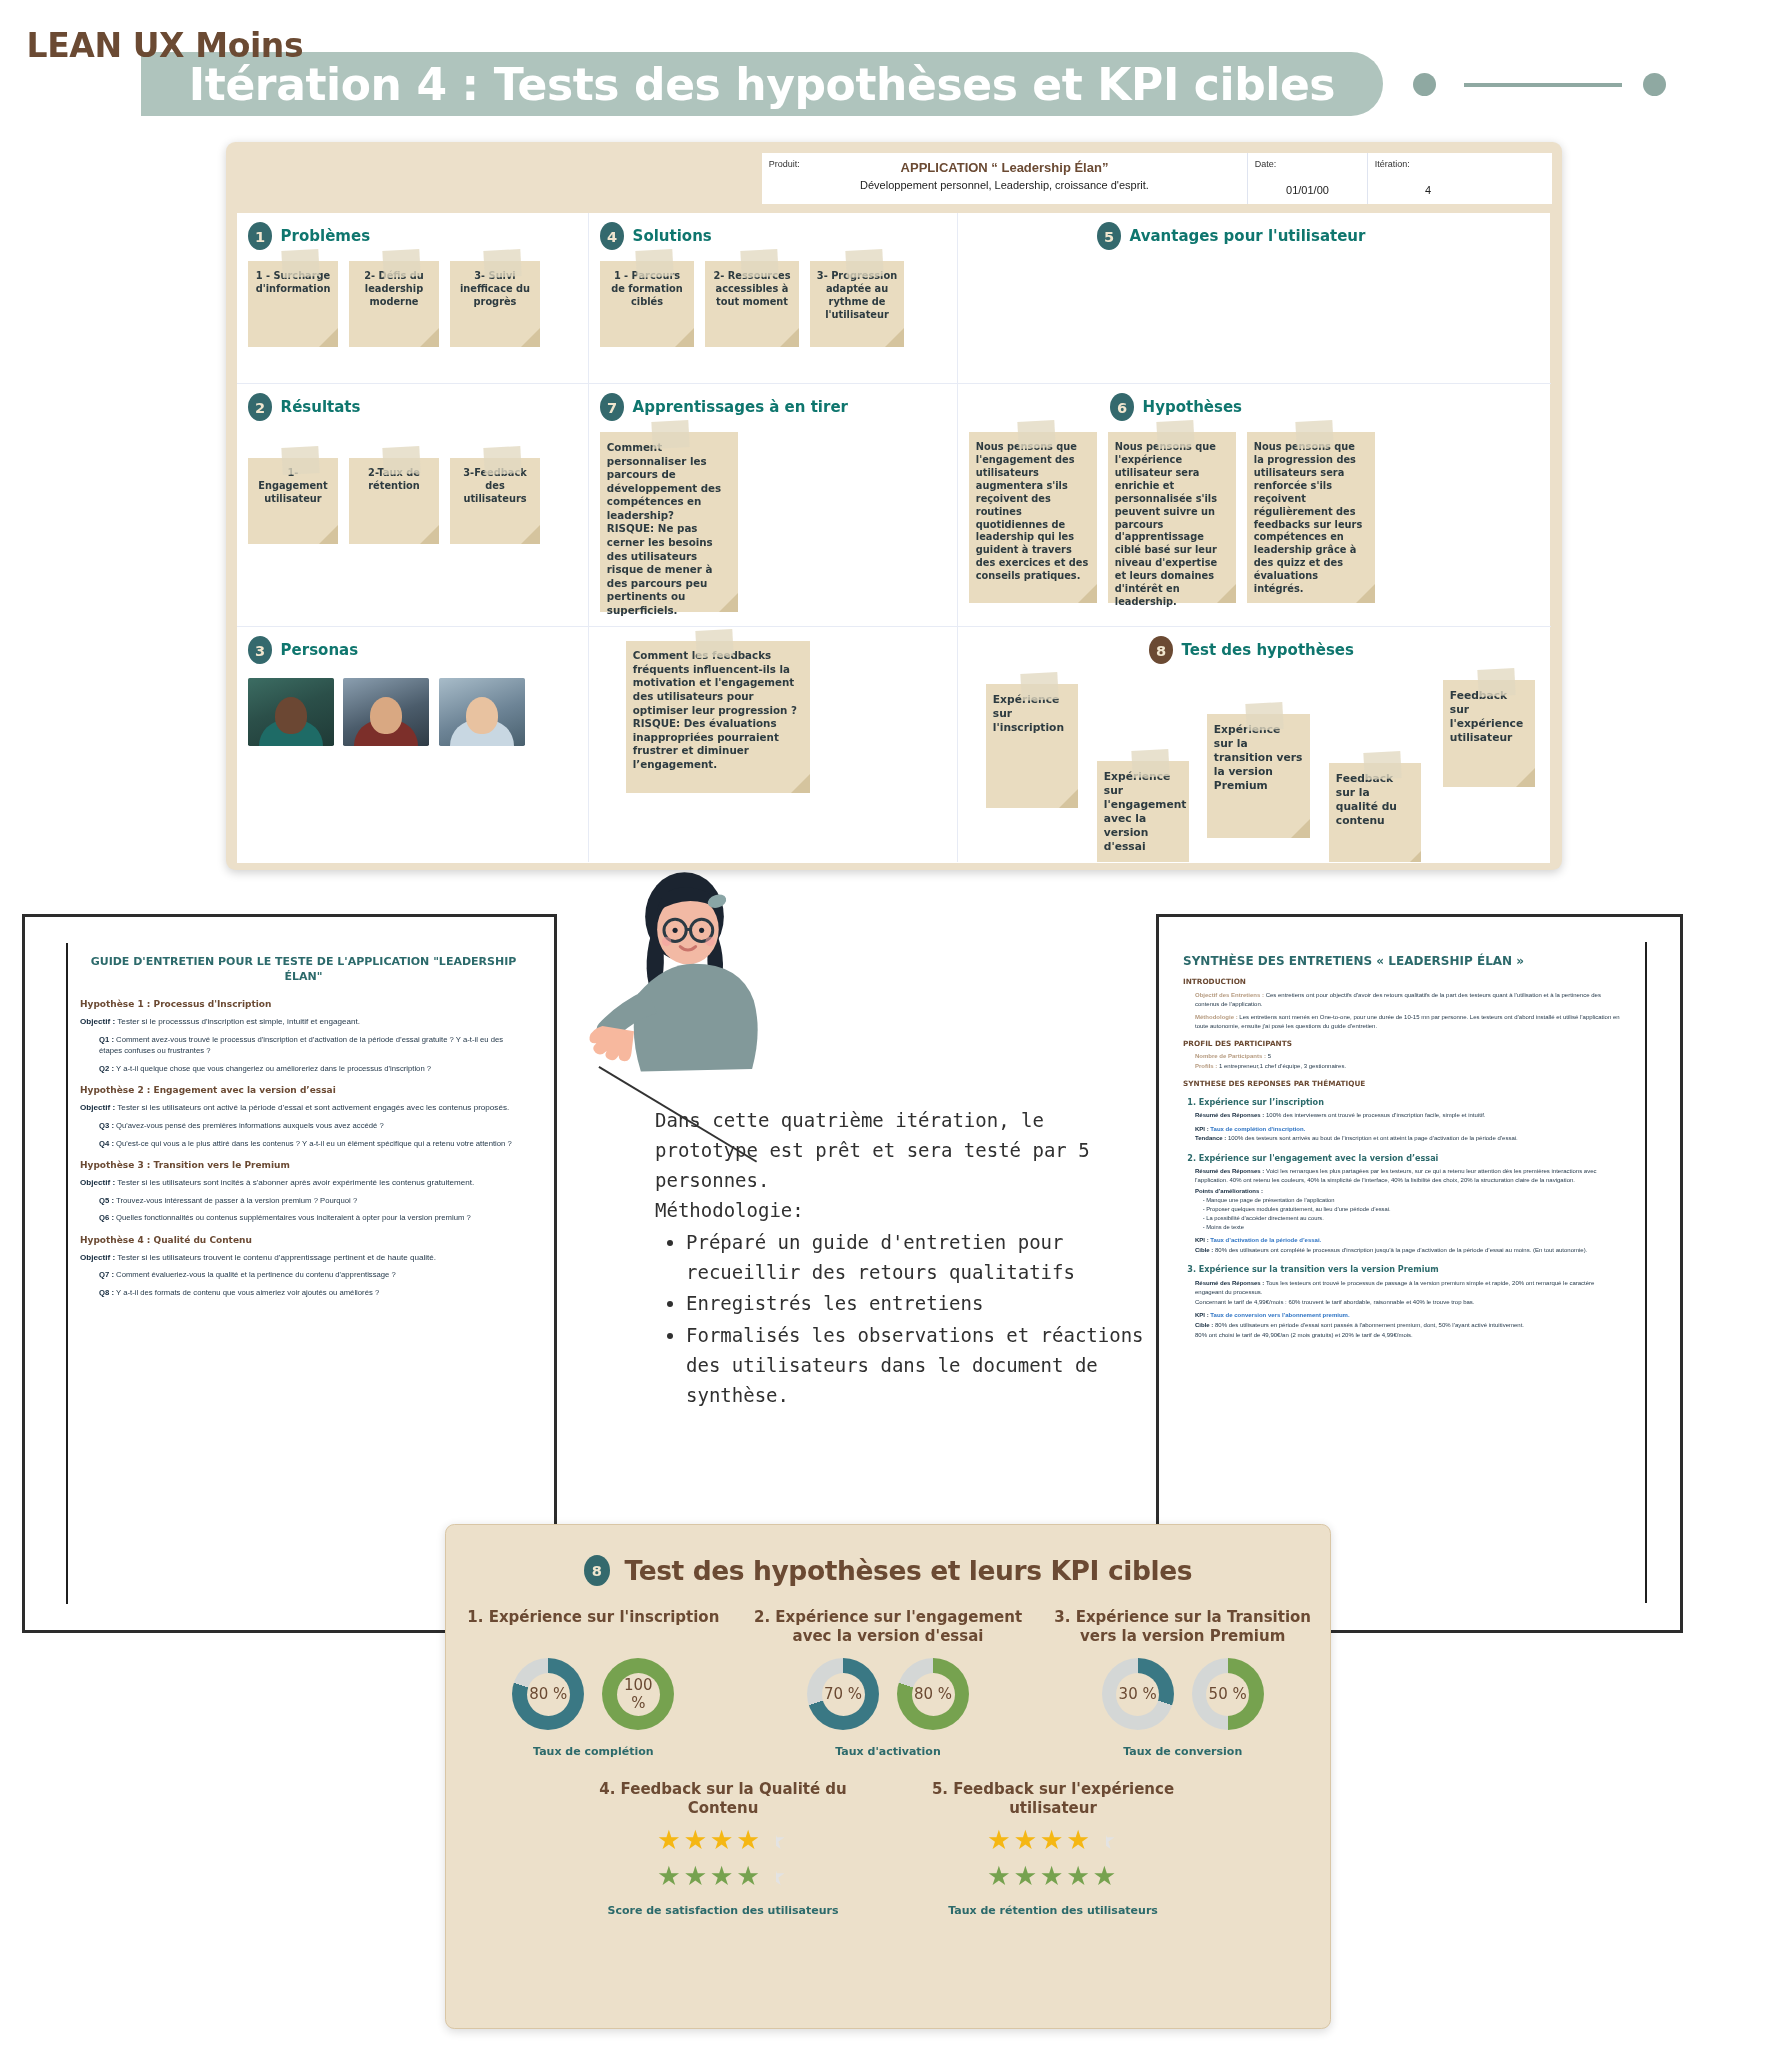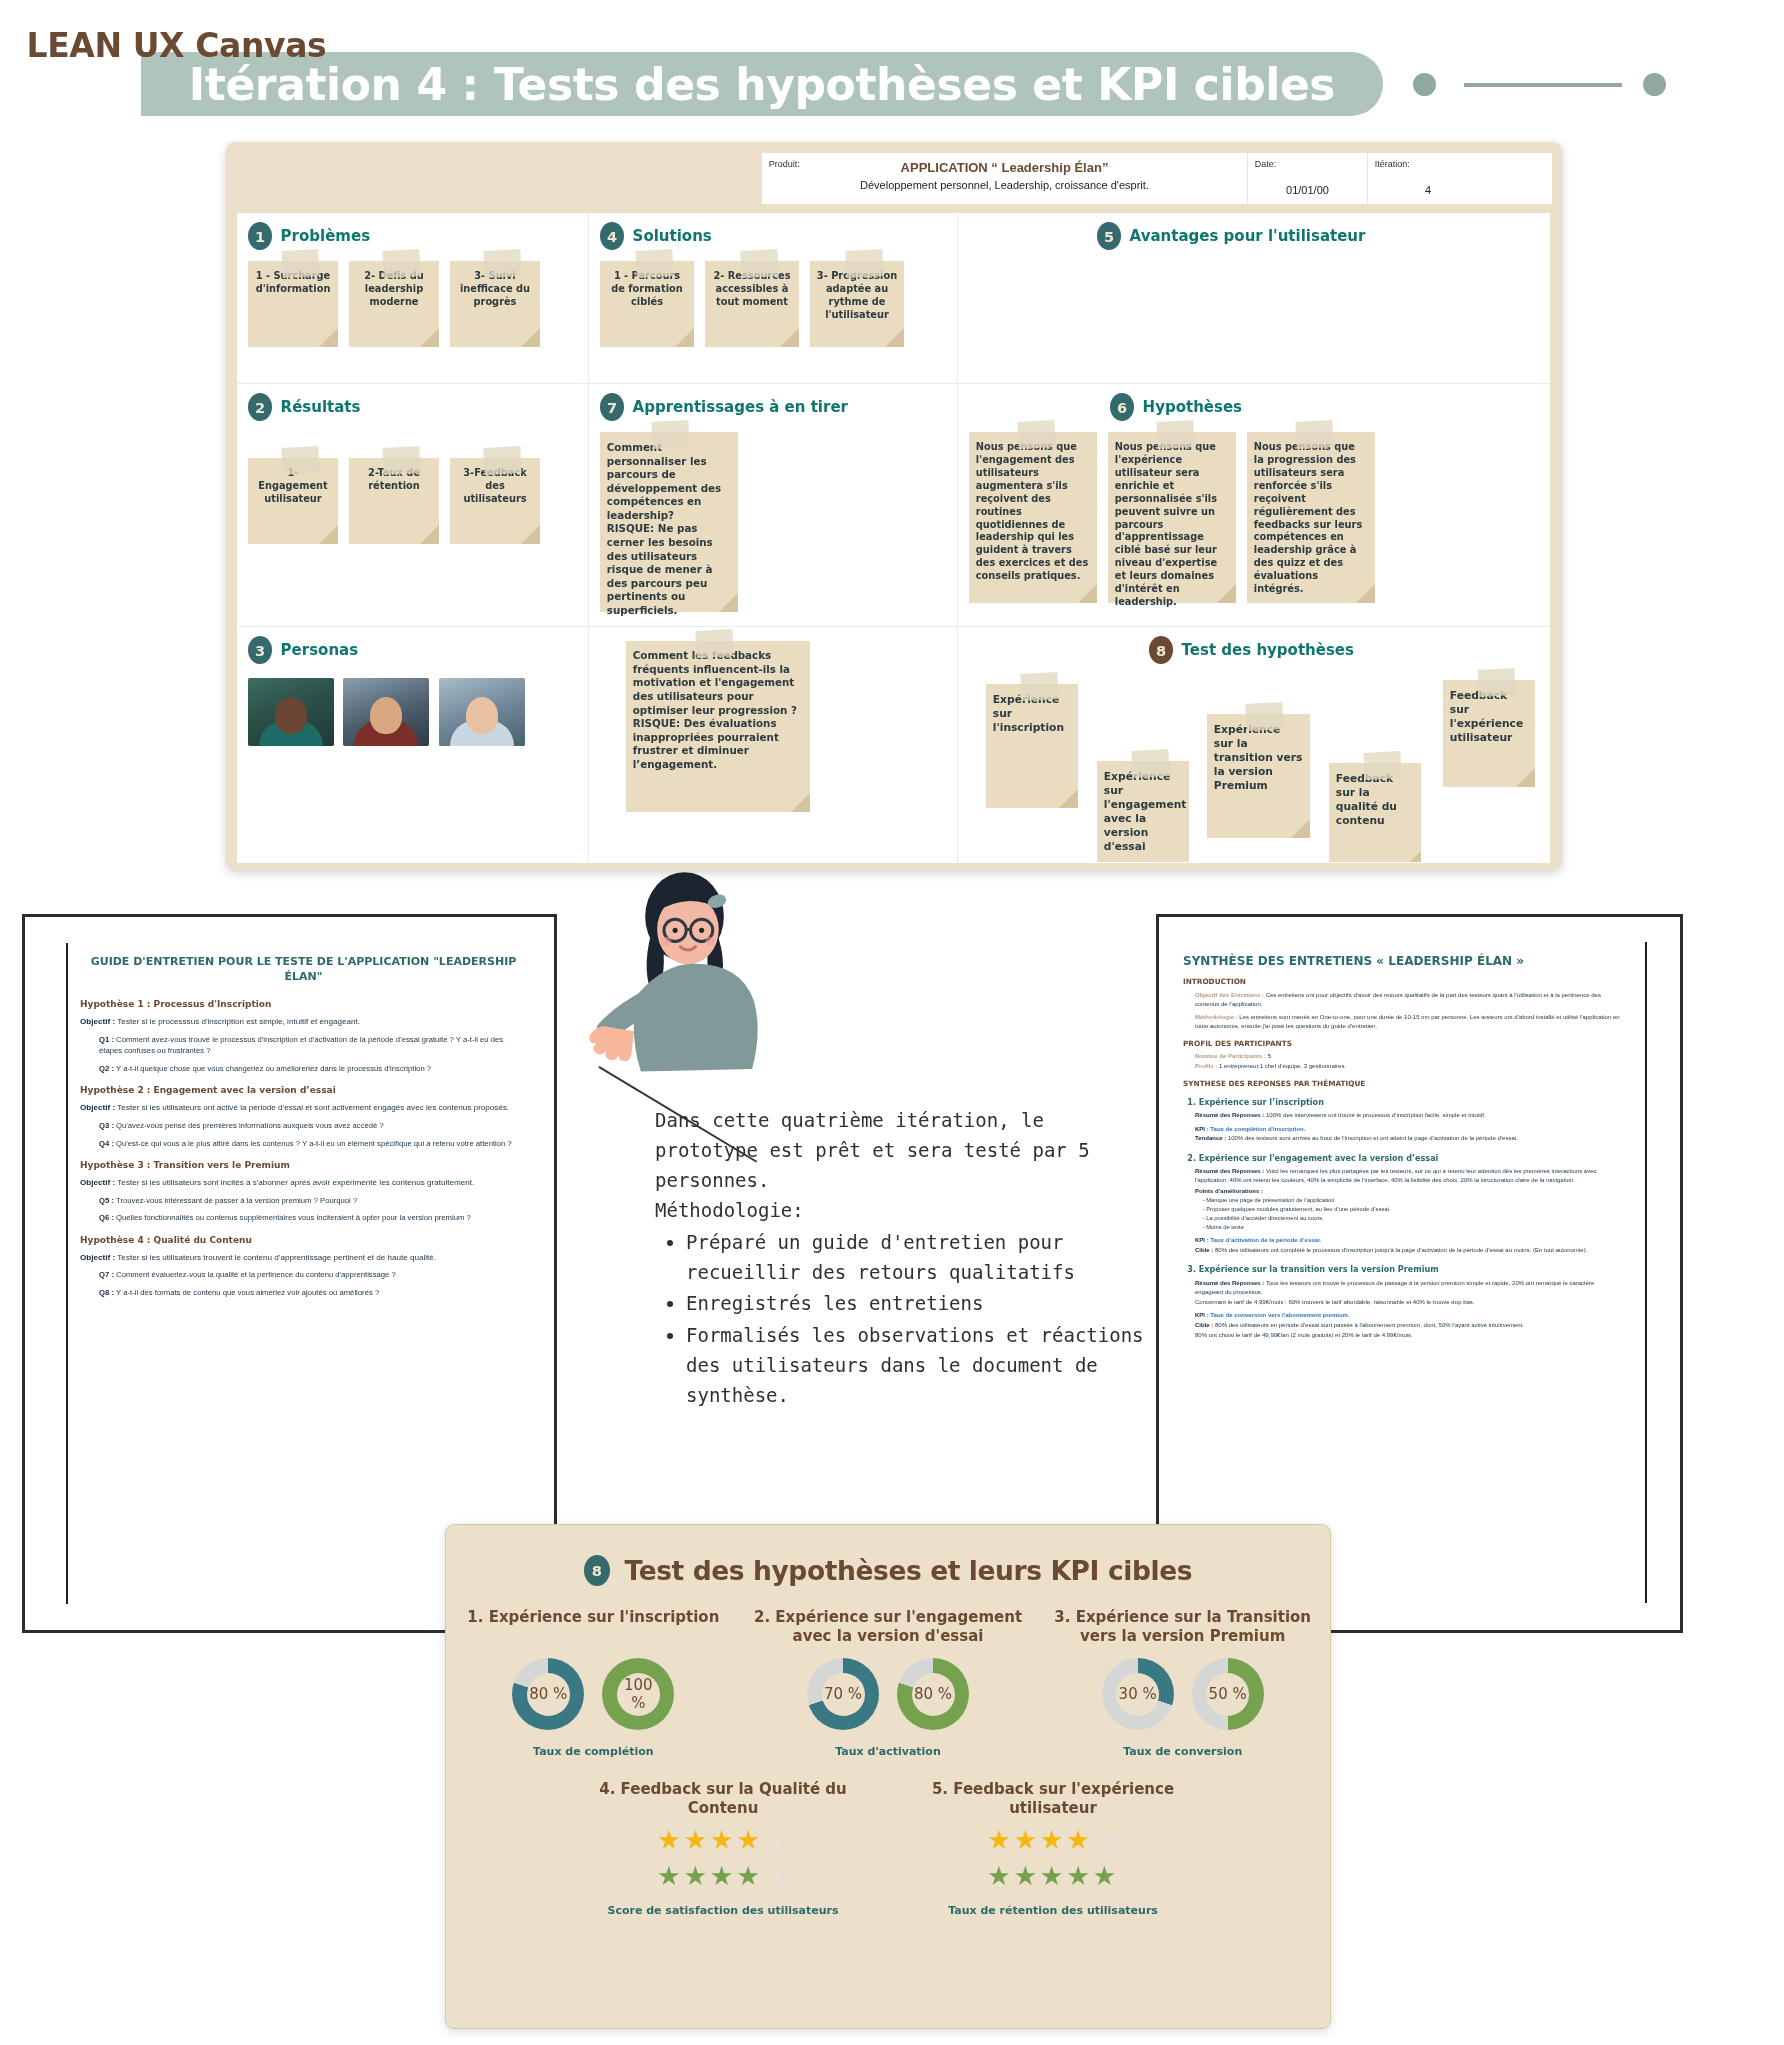--- a/index.html
+++ b/index.html
@@ -308,21 +308,21 @@
 <body>
 
 <div id="header-banner">
   <div id="header-title">Itération 4 : Tests des hypothèses et KPI cibles</div>
 </div>
 <div class="header-dot" id="header-dot-1"></div>
 <div id="header-line"></div>
 <div class="header-dot" id="header-dot-2"></div>
 
 <div id="canvas-card"></div>
-<div id="canvas-logo">LEAN UX Canvas</div>
+<div id="canvas-logo">LEAN UX Moins</div>
 
 <div id="canvas-meta">
   <div class="meta-cell" id="meta-product">
     <div class="meta-label">Produit:</div>
     <div id="meta-product-name">APPLICATION “ Leadership Élan”</div>
     <div id="meta-product-sub">Développement personnel, Leadership, croissance d'esprit.</div>
   </div>
   <div class="meta-cell" id="meta-date">
     <div class="meta-label">Date:</div>
     <div class="meta-val">01/01/00</div>
@@ -443,21 +443,21 @@
       </div>
       <div class="persona-photo" id="persona-2">
         <div class="persona-body"></div>
         <div class="persona-face"></div>
       </div>
     </div>
   </div>
 
   <div class="cell nob">
     <div class="notes-row" id="notes-apprentissages-2" style="margin-top:4.3px;padding-left:26px;">
-        <div class="note lefty" style="width: 184px; height: 171px; font-size: 10.3px;">
+        <div class="note lefty" style="width: 184px; height: 152px; font-size: 10.3px;">
           <div>Comment les feedbacks fréquents influencent-ils la motivation et l'engagement des utilisateurs pour optimiser leur progression ?</div>
           <div>RISQUE: Des évaluations inappropriées pourraient frustrer et diminuer l’engagement.</div>
         </div>
       </div>
   </div>
 
   <div class="cell nob nor">
     <div class="cell-head" style="padding-left:180px;">
       <div class="badge brown">8</div>
       <div class="cell-title">Test des hypothèses</div>

